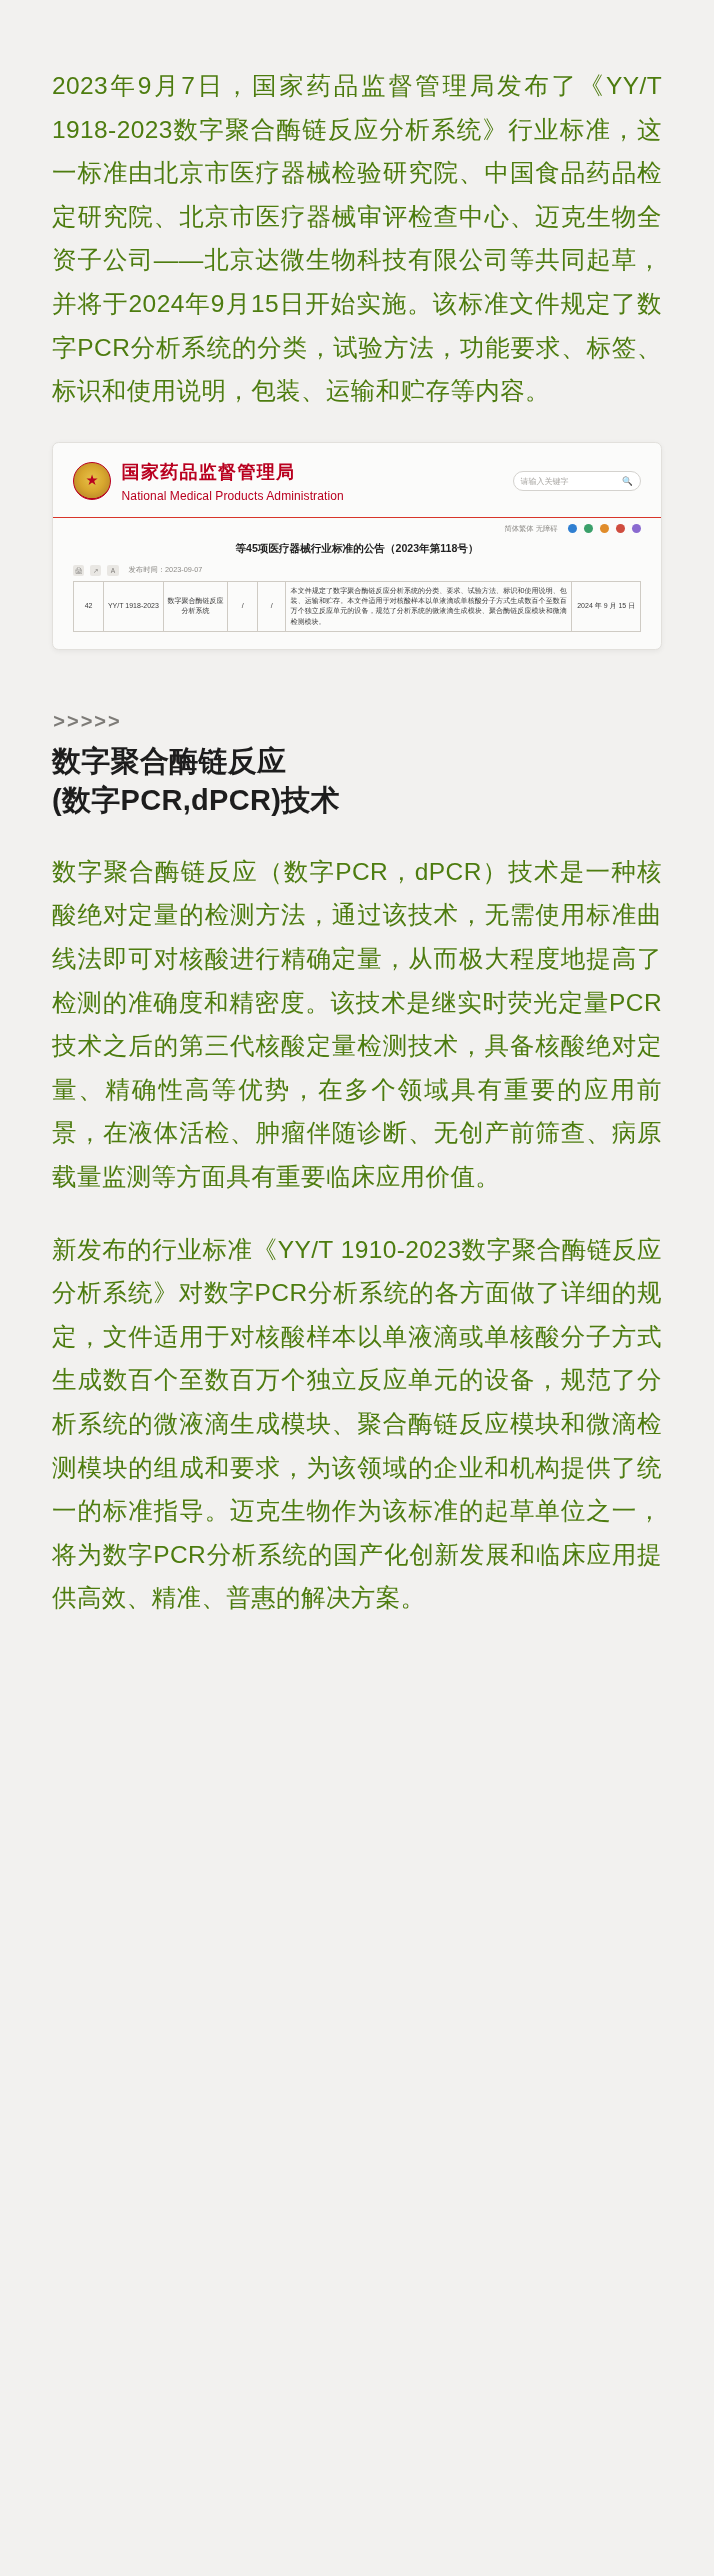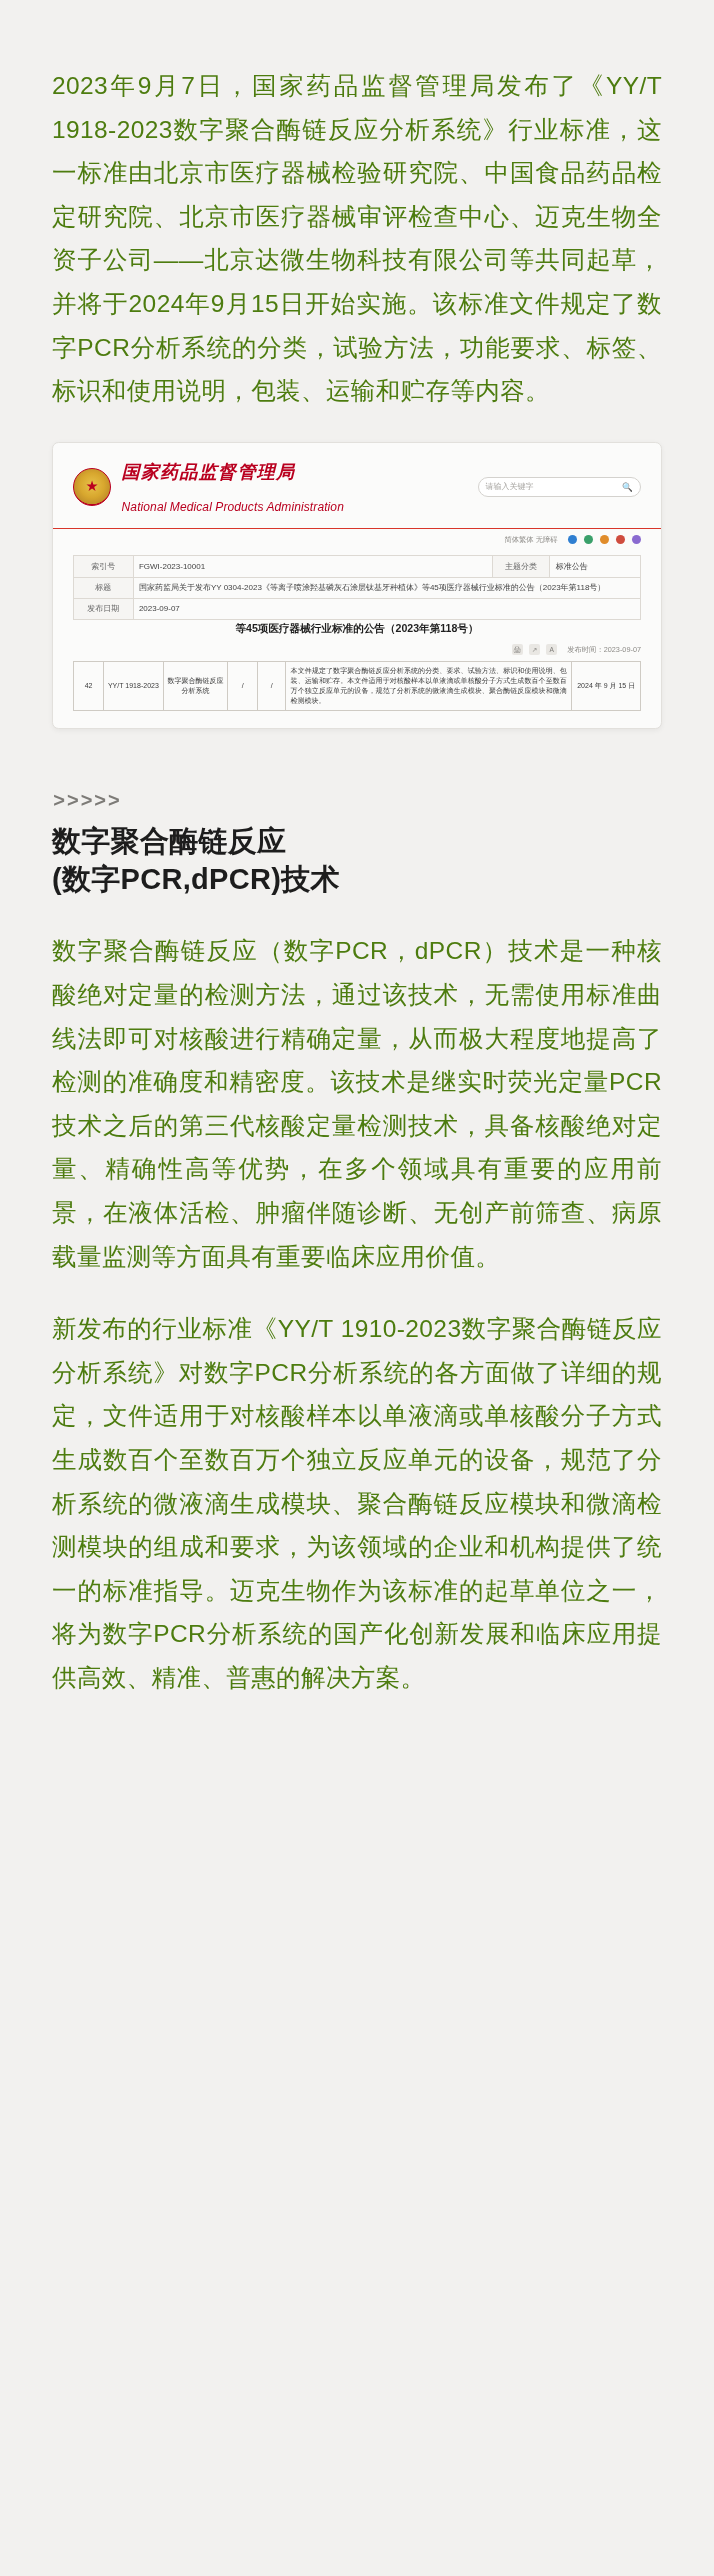--- a/index.html
+++ b/index.html
@@ -61,37 +61,37 @@
   .emblem::after {
     content: "★";
     position: absolute;
     left: 0; right: 0; top: 50%;
     transform: translateY(-52%);
     text-align: center;
     font-size: 14.6px;
     color: #b9001f;
     line-height: 1;
   }
-  .doc-titles { display: flex; flex-direction: column; gap: 16px; font-style: italic; }
+  .doc-titles { display: flex; flex-direction: column; gap: 5px; }
   .doc-title-cn {
     font-size: 18px;
     font-weight: bold;
     color: #b9001f;
     letter-spacing: 1.3px;
   }
   .doc-title-en {
     font-size: 12px;
     color: #b9001f;
     letter-spacing: 0.1px;
   }
   .doc-search {
     margin-left: auto;
     display: flex;
     align-items: center;
-    width: 163px;
+    width: 128px;
     height: 20px;
     border: 0.7px solid #d4d2ce;
     border-radius: 10px;
     background: #fff;
     padding: 0 6.6px;
     box-sizing: border-box;
     gap: 4px;
   }
   .doc-search .ph {
     font-size: 8px;
@@ -163,21 +163,20 @@
   .doc-h2 {
     text-align: center;
     font-size: 10.6px;
     font-weight: bold;
     color: #1f1f1f;
     line-height: 1.55;
     margin: 0 5.3px 6.6px 5.3px;
   }
   .doc-toolbar {
     display: flex;
-    justify-content: flex-end;
     align-items: center;
     gap: 6px;
     padding: 1.3px 0 5.3px 0;
   }
   .tb-ico {
     width: 11.2px; height: 11.2px;
     border-radius: 2px;
     background: #e9e7e3;
     color: #7d7b77;
     font-size: 6.6px;
@@ -253,38 +252,20 @@
       <span class="nav-txt">简体繁体  无障碍</span>
       <span class="dot"></span>
       <span class="dot g"></span>
       <span class="dot o"></span>
       <span class="dot r"></span>
       <span class="dot p"></span>
     </div>
 
     <div class="doc-body">
 
-      <table class="meta-table">
-        <tbody>
-            <tr>
-          <td class="lbl">索引号</td>
-          <td>FGWI-2023-10001</td>
-          <td class="lbl2">主题分类</td>
-          <td class="val2">标准公告</td>
-        </tr>
-        <tr>
-          <td class="lbl">标题</td>
-          <td colspan="3">国家药监局关于发布YY 0304-2023《等离子喷涂羟基磷灰石涂层钛基牙种植体》等45项医疗器械行业标准的公告（2023年第118号）</td>
-        </tr>
-        <tr>
-          <td class="lbl">发布日期</td>
-          <td colspan="3">2023-09-07</td>
-        </tr>
-      </tbody>
-        </table>
 
       <div class="doc-h2">等45项医疗器械行业标准的公告（2023年第118号）</div>
 
       <div class="doc-toolbar">
         <span class="tb-ico">🖨</span>
         <span class="tb-ico">↗</span>
         <span class="tb-ico">A</span>
         <span class="doc-date">发布时间：2023-09-07</span>
       </div>
 

